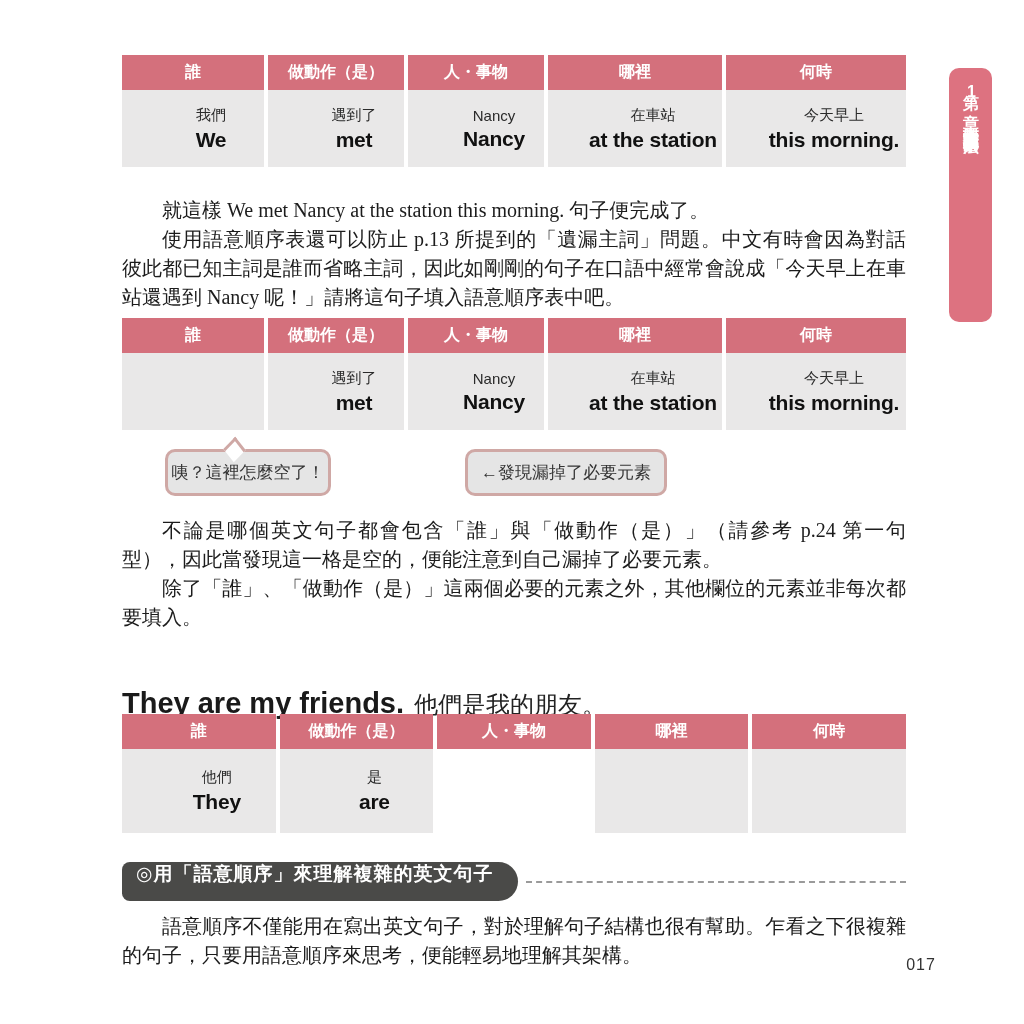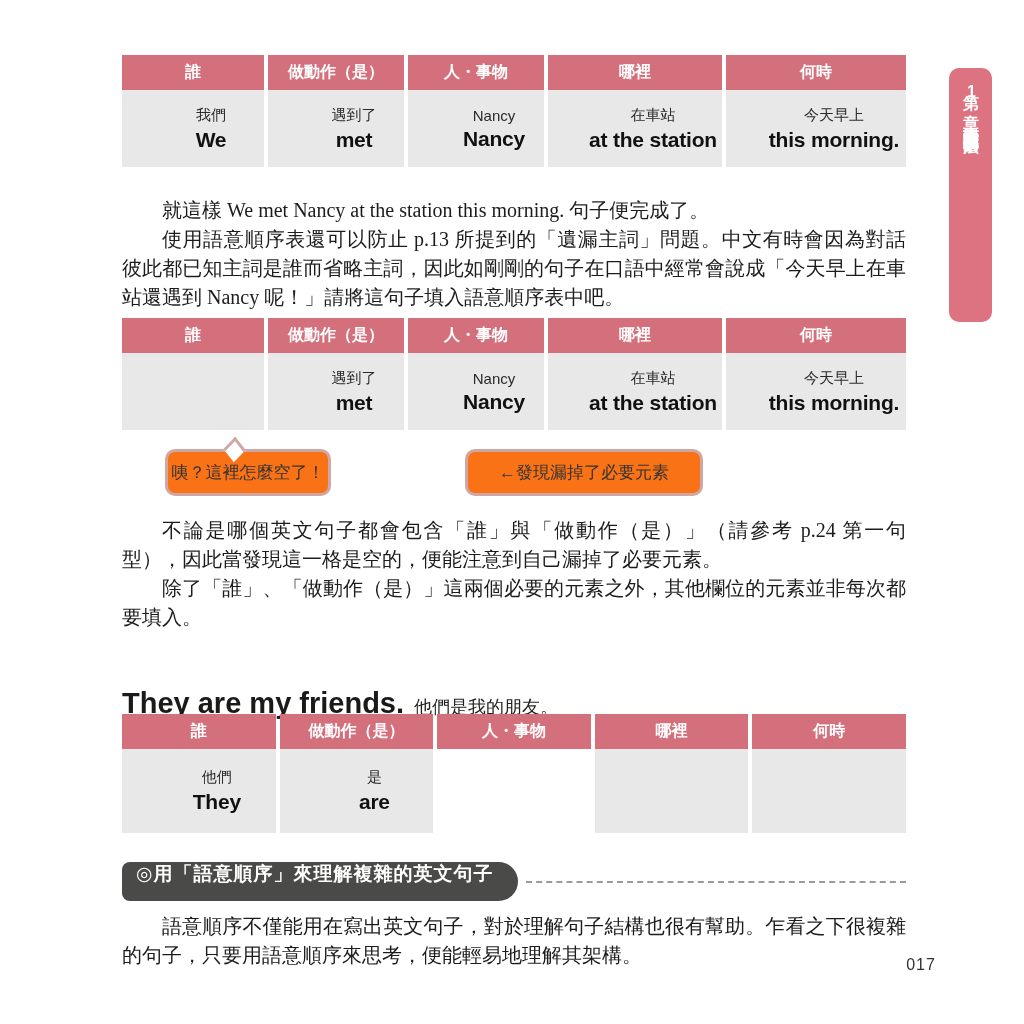--- a/index.html
+++ b/index.html
@@ -23,34 +23,34 @@
   .sot-b .en { font-size:21px; font-weight:bold; color:#111; letter-spacing:-0.2px; }
   .b77 .sot-b { height:77px; } .b75 .sot-b { height:84px; }
 
   
   .para-block { position:absolute; left:122px; width:784px; }
   .para { font-size:20px; line-height:29px; text-align:justify;
           text-indent:2em; color:#1c1c1c; }
 
   
   .bubble { position:absolute; height:47px; border:3px solid #cfa8a5;
-            border-radius:10px; background:#f97316;
+            border-radius:10px; background:#e5e5e5;
             display:flex; align-items:center; justify-content:center;
             font-size:17px; color:#333; }
   .bubble .tail { position:absolute; top:-11px; left:58px; width:17px; height:17px;
                   background:#fff; border-left:3px solid #cfa8a5;
                   border-top:3px solid #cfa8a5; transform:rotate(52deg) skewX(8deg); }
 
   
   .example-heading { position:absolute; left:122px; top:687px; width:784px;
                      display:flex; align-items:baseline; gap:10px; }
   .example-heading .en { font-family:"Liberation Sans","DejaVu Sans",sans-serif;
                          font-weight:bold; font-size:29px; color:#1a1a1a; }
   .example-heading .zh { font-family:"Liberation Sans","DejaVu Sans",sans-serif;
-                         font-size:18px; color:#222; }
+                         font-size:24px; color:#222; }
 
   
   .badge-row { position:absolute; left:122px; top:862px; width:784px;
                display:flex; align-items:center; }
   .badge { background:#4a4a48; color:#fff; height:39px;
            font-family:"Liberation Sans","DejaVu Sans",sans-serif;
            font-weight:bold; font-size:19px; letter-spacing:1px;
            display:flex; align-items:center;
            padding:0 24px 16px 14px; border-radius:8px 20px 20px 8px;
            white-space:nowrap; }
@@ -152,21 +152,21 @@
       <span class="zh">今天早上</span>
       <span class="en">this morning.</span>
     </div>
   </div>
 </div>
 
 <div class="bubble" style="left:165px; top:449px; width:166px;">
   <div class="tail"></div>
   <span>咦？這裡怎麼空了！</span>
 </div>
-<div class="bubble" style="left:465px; top:449px; width:238px;">
+<div class="bubble" style="left:465px; top:449px; width:202px;">
   <span>←發現漏掉了必要元素</span>
 </div>
 
 <div class="para-block" style="top:516px">
   <p class="para">不論是哪個英文句子都會包含「誰」與「做動作（是）」（請參考 p.24 第一句型），因此當發現這一格是空的，便能注意到自己漏掉了必要元素。</p>
   <p class="para">除了「誰」、「做動作（是）」這兩個必要的元素之外，其他欄位的元素並非每次都要填入。</p>
 </div>
 
 <div class="example-heading">
   <span class="en">They are my friends.</span>

